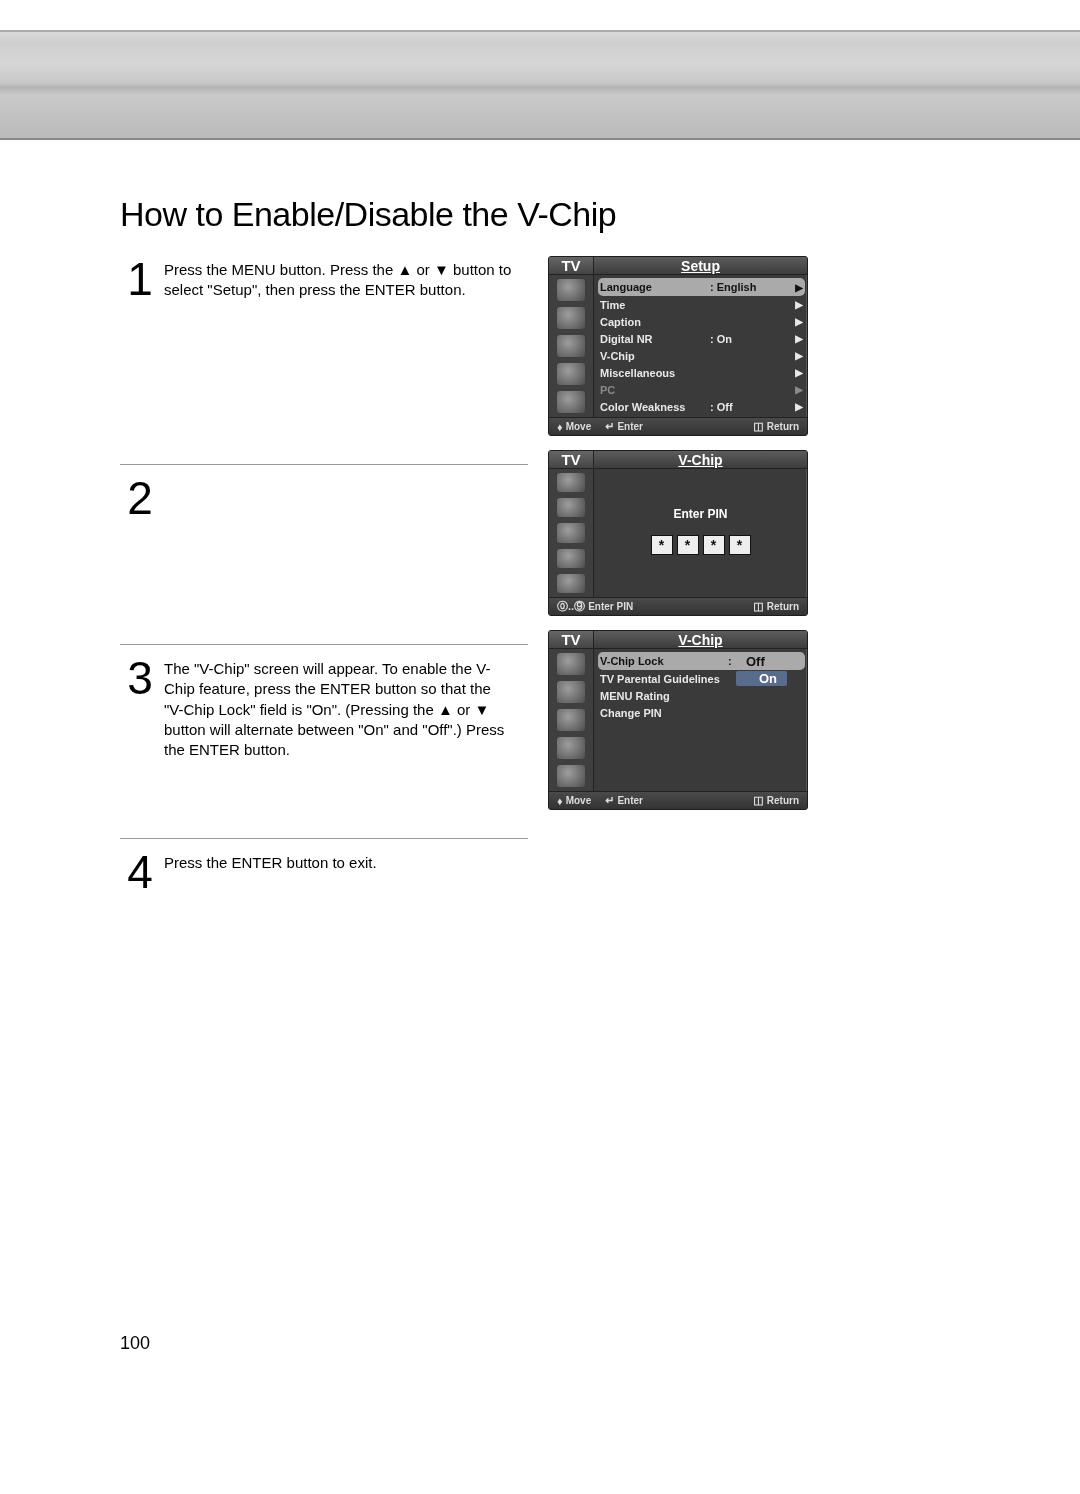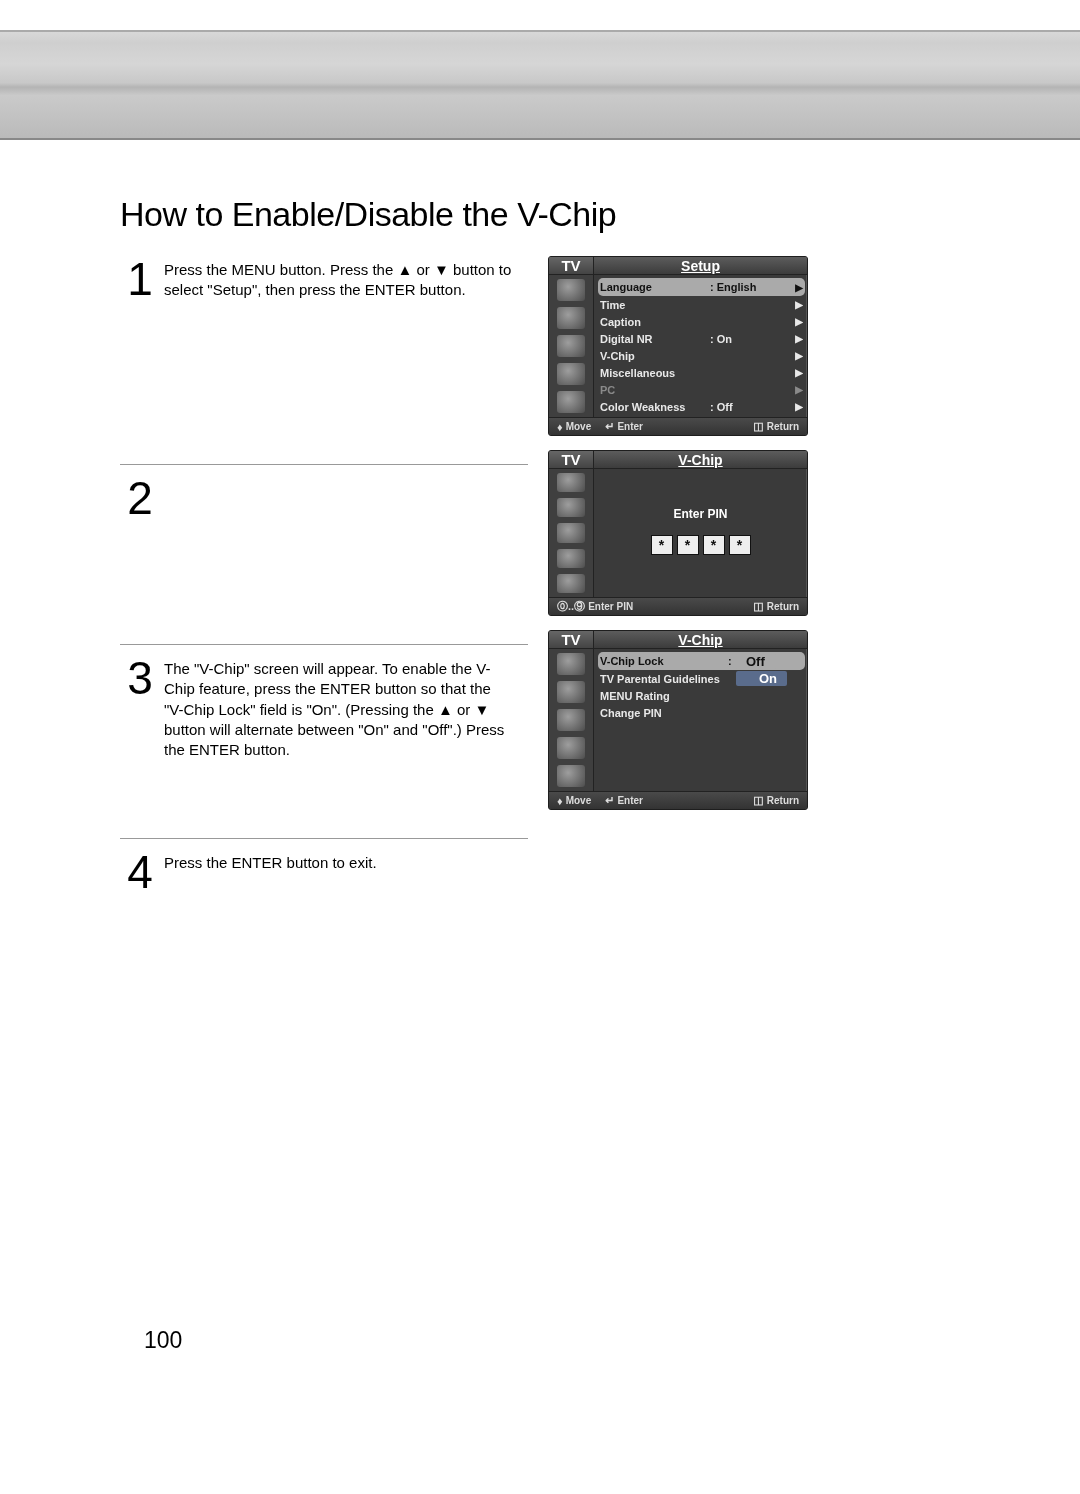--- a/index.html
+++ b/index.html
@@ -176,22 +176,21 @@
     font-weight: bold;
     font-size: 13px;
     min-width: 40px;
   }
   .val-pill.on { background: #5a6c8c; color: #fff; padding-left: 23px; }
 
   .page-num {
     position: absolute;
     left: 120px;
     bottom: 140px;
-    font-size: 23px;
-    margin-left: 24px;
+    font-size: 18px;
   }
 </style>
 </head>
 <body>
 
 <div class="metal-bar"></div>
 
 <div class="content">
   <h1>How to Enable/Disable the V-Chip</h1>
 

